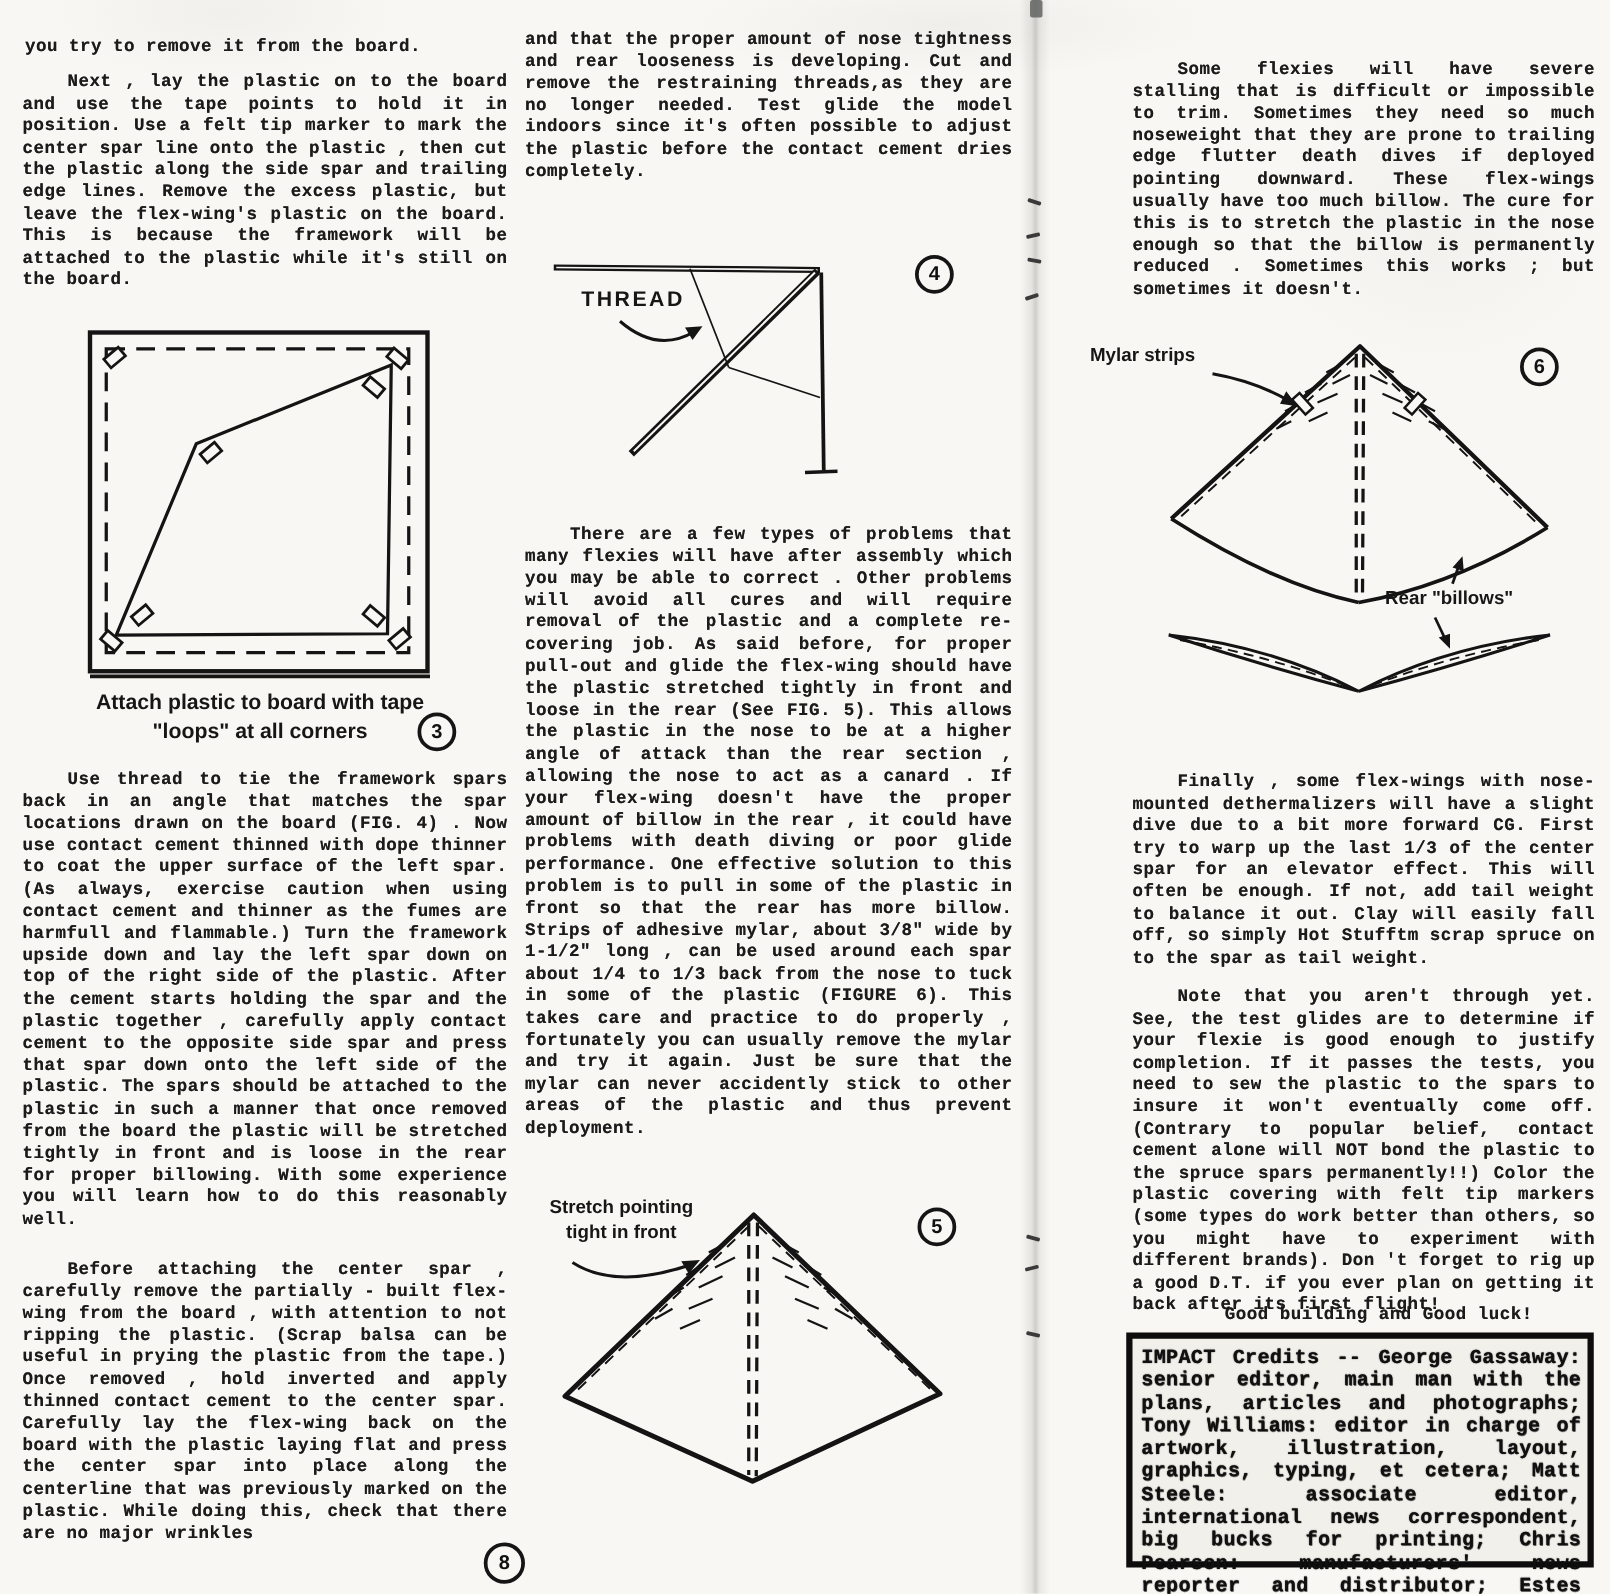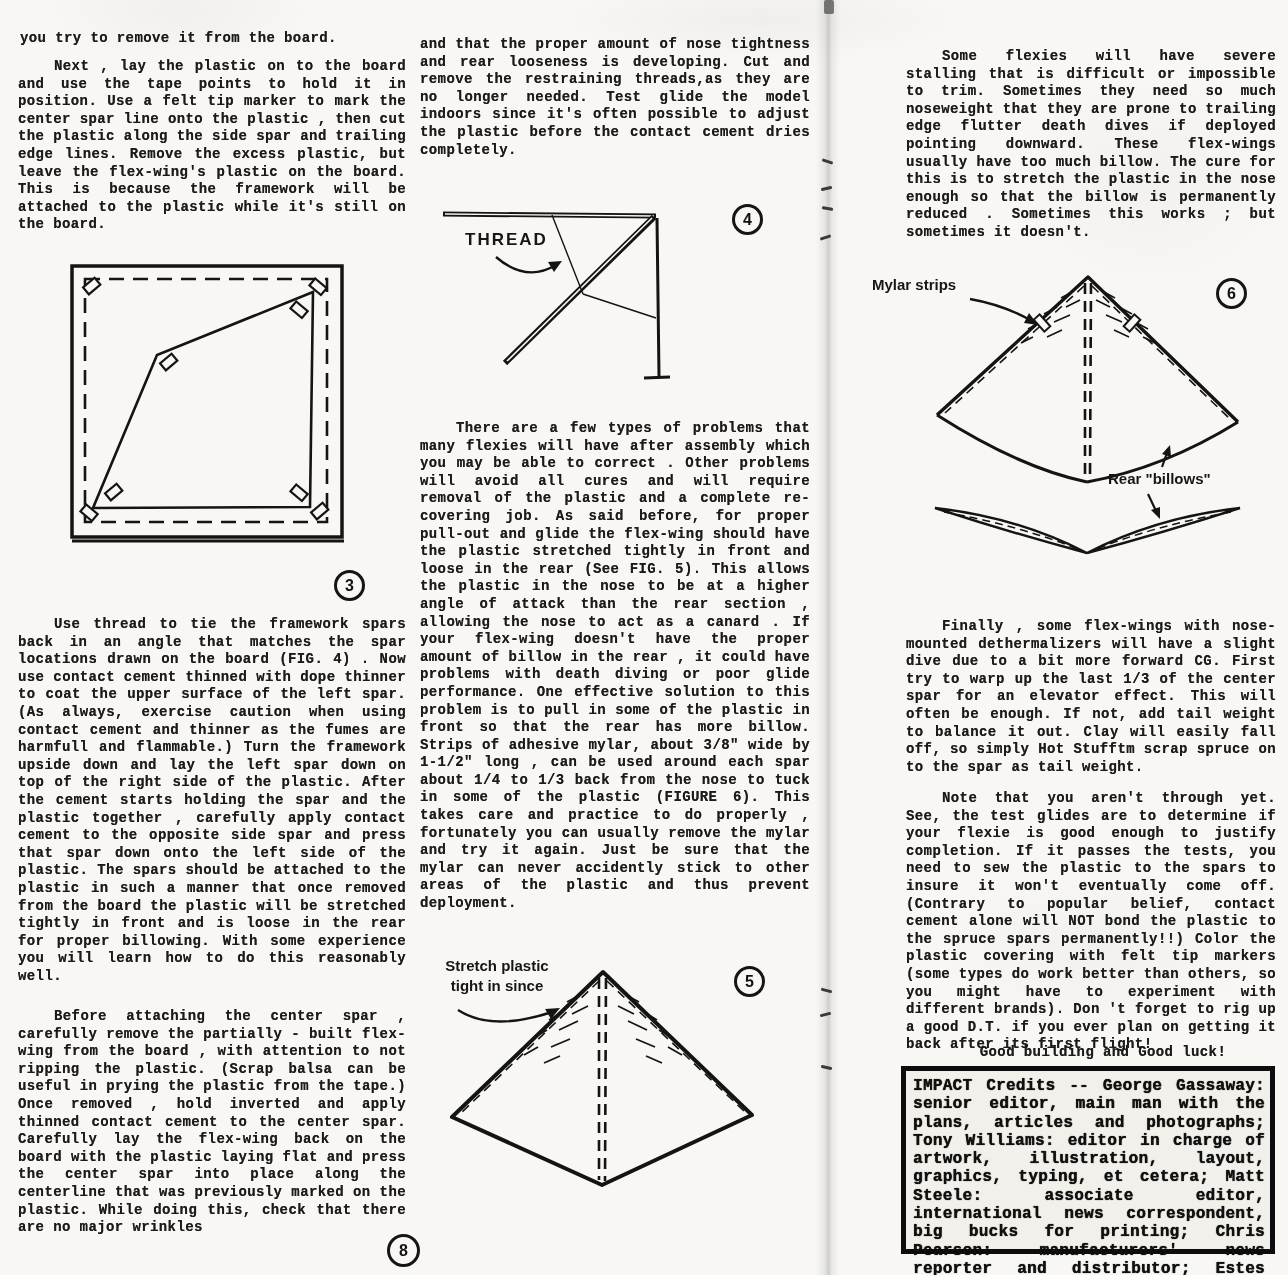--- a/index.html
+++ b/index.html
@@ -93,29 +93,33 @@
         <rect x="251" y="24" width="15" height="9" transform="rotate(40 258 28)"></rect>
         <rect x="232" y="47" width="15" height="9" transform="rotate(40 239 51)"></rect>
         <rect x="101" y="100" width="15" height="9" transform="rotate(-40 108 104)"></rect>
         <rect x="46" y="230" width="15" height="9" transform="rotate(-40 53 234)"></rect>
         <rect x="232" y="230" width="15" height="9" transform="rotate(40 239 234)"></rect>
         <rect x="22" y="250" width="15" height="9" transform="rotate(40 29 254)"></rect>
         <rect x="252" y="249" width="15" height="9" transform="rotate(-40 259 253)"></rect>
       </g>
     </svg>
   </div>
+  <div class="caption" style="left:62px;top:550px;width:292px;text-align:center;font-size:17px;line-height:23px;">
+    <div>Attach plastic to board with tape</div>
+    <div>"loops" at all corners</div>
+  </div>
   <div class="circled" style="left:334px;top:570px;">3</div>
 
   <div class="body-text indent" style="left:18px;top:616px;width:388px;">Use thread to tie the framework spars back in an angle that matches the spar locations drawn on the board (FIG. 4) . Now use contact cement thinned with dope thinner to coat the upper surface of the left spar. (As always, exercise caution when using contact cement and thinner as the fumes are harmfull and flammable.) Turn the framework upside down and lay the left spar down on top of the right side of the plastic. After the cement starts holding the spar and the plastic together , carefully apply contact cement to the opposite side spar and press that spar down onto the left side of the plastic. The spars should be attached to the plastic in such a manner that once removed from the board the plastic will be stretched tightly in front and is loose in the rear for proper billowing. With some experience you will learn how to do this reasonably well.</div>
 
   <div class="body-text indent" style="left:18px;top:1008px;width:388px;">Before attaching the center spar , carefully remove the partially - built flex-wing from the board , with attention to not ripping the plastic. (Scrap balsa can be useful in prying the plastic from the tape.) Once removed , hold inverted and apply thinned contact cement to the center spar. Carefully lay the flex-wing back on the board with the plastic laying flat and press the center spar into place along the centerline that was previously marked on the plastic. While doing this, check that there are no major wrinkles</div>
 
   <div class="circled" style="left:387px;top:1234px;width:27px;height:27px;border-width:3.5px;font-size:16px;">8</div>
 
-  <div class="body-text" style="left:420px;top:36px;width:390px;">and that the proper amount of nose tightness and rear looseness is developing. Cut and remove the restraining threads,as they are no longer needed. Test glide the model indoors since it's often possible to adjust the plastic before the contact cement dries completely.</div>
+  <div class="body-text" style="left:420px;top:24px;width:390px;">and that the proper amount of nose tightness and rear looseness is developing. Cut and remove the restraining threads,as they are no longer needed. Test glide the model indoors since it's often possible to adjust the plastic before the contact cement dries completely.</div>
 
   <div class="fig" style="left:430px;top:195px;width:290px;height:215px;">
     <svg width="290" height="215" viewBox="0 0 290 215">
 
       <line x1="13" y1="19" x2="226" y2="21" stroke="#141414" stroke-width="5"></line>
       <line x1="15" y1="19" x2="224" y2="21" stroke="#f8f7f3" stroke-width="1.4"></line>
 
       <line x1="224" y1="22" x2="75" y2="168" stroke="#141414" stroke-width="6"></line>
       <line x1="222" y1="23" x2="77" y2="166" stroke="#f8f7f3" stroke-width="1.6"></line>
 
@@ -157,22 +161,22 @@
         <line x1="229" y1="80" x2="243" y2="88"></line>
           <line x1="206" y1="89" x2="225" y2="97"></line>
         <line x1="238" y1="97" x2="252" y2="105"></line>
           <line x1="216" y1="106" x2="232" y2="113"></line>
       </g>
       <path d="M28,60 Q62,82 122,62" fill="none" stroke="#141414" stroke-width="2.4"></path>
       <polygon points="130,58 115,59 121,69" fill="#141414"></polygon>
     </svg>
   </div>
   <div class="caption" style="left:437px;top:956px;width:120px;text-align:center;font-size:15px;line-height:20px;">
-    <div>Stretch plastic</div>
-    <div>tight in since</div>
+    <div>Stretch pointing</div>
+    <div>tight in front</div>
   </div>
   <div class="circled" style="left:734px;top:966px;">5</div>
 
   <div class="spine"></div>
   <div class="spine-top"></div>
   <div class="stitch" style="left:822px;top:160px;transform:rotate(18deg);"></div>
   <div class="stitch" style="left:821px;top:187px;transform:rotate(-12deg);"></div>
   <div class="stitch" style="left:822px;top:207px;transform:rotate(10deg);"></div>
   <div class="stitch" style="left:820px;top:236px;transform:rotate(-18deg);"></div>
   <div class="stitch" style="left:821px;top:989px;transform:rotate(15deg);"></div>

